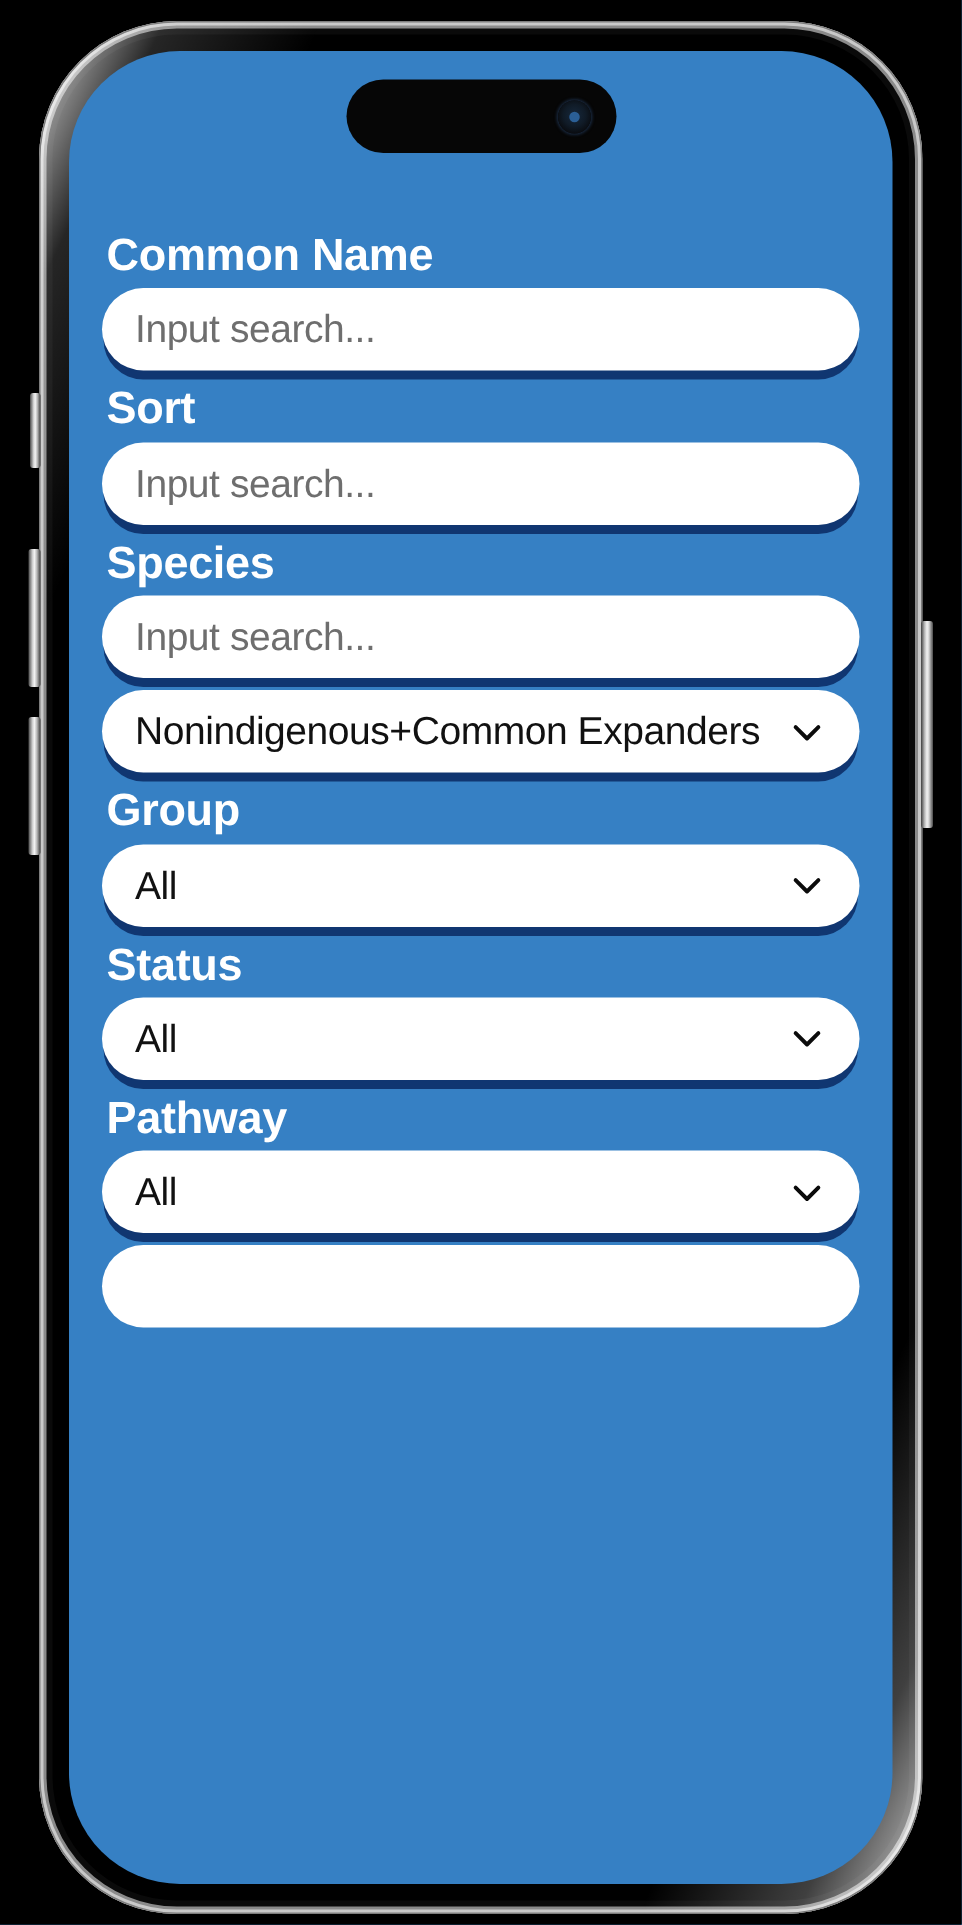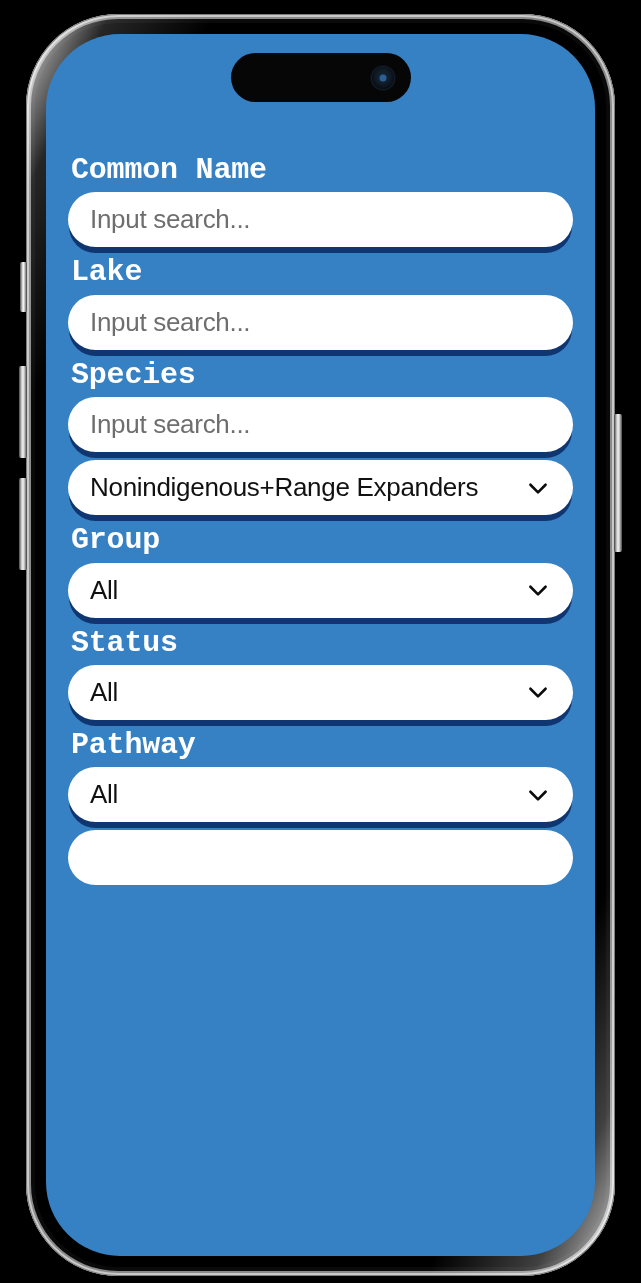--- a/index.html
+++ b/index.html
@@ -114,21 +114,20 @@
   .field { margin-bottom: 8px; }
 
   .field-label {
     color: #ffffff;
     font-size: 30px;
     font-weight: bold;
     line-height: 1.18;
     letter-spacing: -0.2px;
     padding-left: 3px;
     margin-bottom: 4px;
-    font-family: Liberation Mono, monospace;
   }
 
   .control {
     height: 55px;
     background: #ffffff;
     border-radius: 28px;
     display: flex;
     align-items: center;
     padding: 0 22px;
     box-shadow: 0 7px 0 -1px rgba(13,48,105,0.92);
@@ -177,34 +176,34 @@
   </div>
 
   <div class="form-area">
       <div class="field">
         <div class="field-label">Common Name</div>
         <div class="control text-input">
           <span class="value">Input search...</span>
         </div>
       </div>
       <div class="field">
-        <div class="field-label">Lake</div>
+        <div class="field-label">Sort</div>
         <div class="control text-input">
           <span class="value">Input search...</span>
         </div>
       </div>
       <div class="field">
         <div class="field-label">Species</div>
         <div class="control text-input">
           <span class="value">Input search...</span>
         </div>
       </div>
       <div class="field">
         <div class="control select-input">
-          <span class="value">Nonindigenous+Range Expanders</span>
+          <span class="value">Nonindigenous+Common Expanders</span>
           <svg class="chev" viewBox="0 0 24 24" fill="none" stroke="#0b0b0b" stroke-width="2.4" stroke-linecap="round" stroke-linejoin="round">
             <polyline points="5,9 12,16 19,9"></polyline>
           </svg>
         </div>
       </div>
       <div class="field">
         <div class="field-label">Group</div>
         <div class="control select-input">
           <span class="value">All</span>
           <svg class="chev" viewBox="0 0 24 24" fill="none" stroke="#0b0b0b" stroke-width="2.4" stroke-linecap="round" stroke-linejoin="round">

